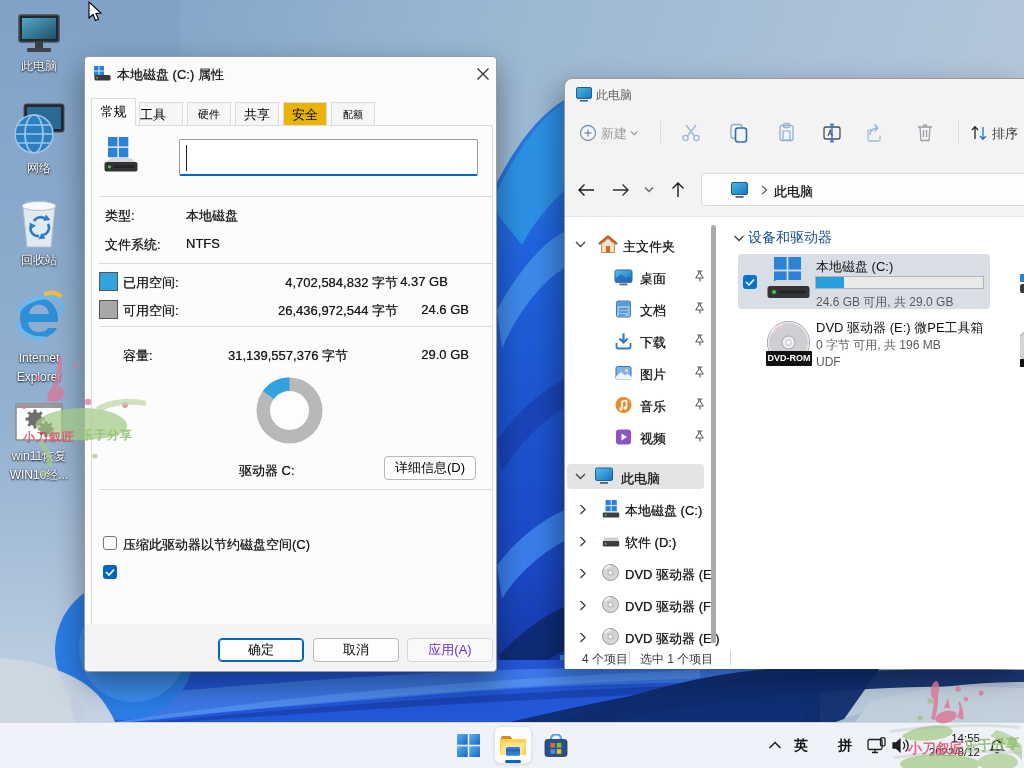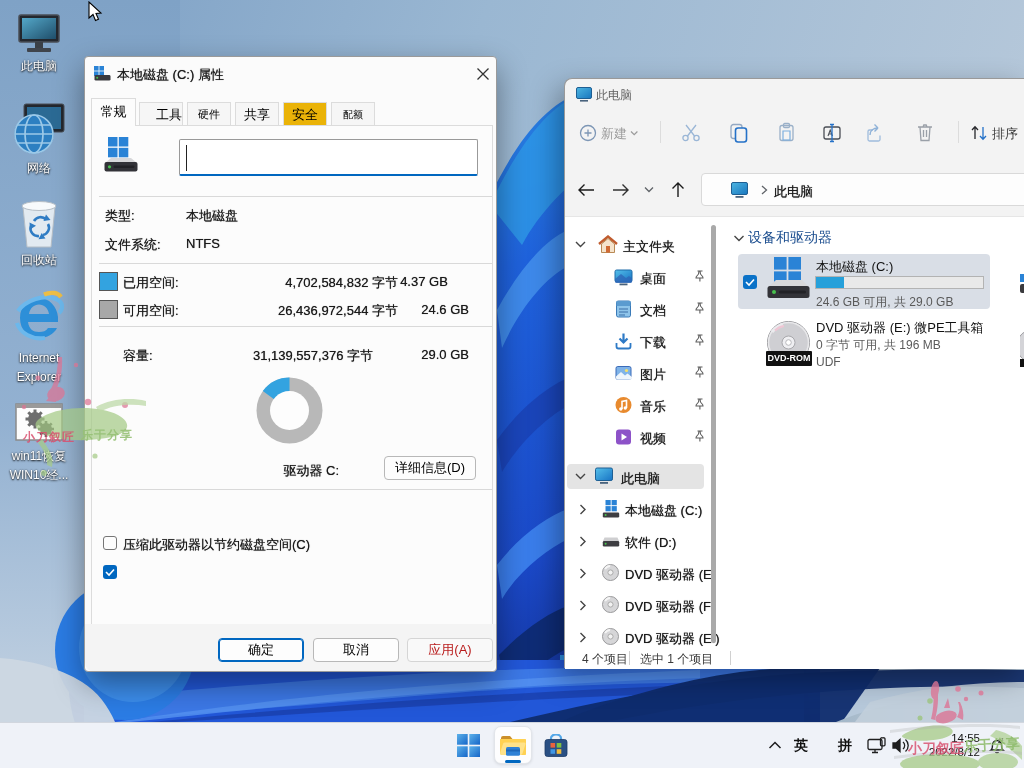--- a/index.html
+++ b/index.html
@@ -451,21 +451,21 @@
   <rect x="0.5" y="9" width="16" height="5.6" rx="1.4" fill="#3a3a3e"></rect>
   <circle cx="3.2" cy="11.8" r="1" fill="#49c24e"></circle>
  </svg>
  <div class="abs t13" style="left:32px;top:9px">本地磁盘 (C:) 属性</div>
  <svg class="abs" style="left:391px;top:10px" width="14" height="14" viewBox="0 0 14 14">
         <path d="M 1.5,1.5 L 12.5,12.5 M 12.5,1.5 L 1.5,12.5" stroke="#333" stroke-width="1.3"></path>
       </svg>
 
  <div class="abs" style="left:6px;top:68px;width:402px;height:500px;background:#fcfcfc;border:1px solid #dcdcdc"></div>
 
- <div class="abs" style="left:54px;top:45px;width:44px;height:24px;background:#f6f6f6;border:1px solid #dcdcdc;font-size:13px;text-align:right;line-height:23px">工具</div>
+ <div class="abs" style="left:54px;top:45px;width:44px;height:24px;background:#f6f6f6;border:1px solid #dcdcdc;font-size:13px;text-align:left;line-height:23px">工具</div>
  <div class="abs" style="left:102px;top:45px;width:44px;height:24px;background:#f6f6f6;border:1px solid #dcdcdc;font-size:11px;text-align:center;line-height:23px">硬件</div>
  <div class="abs" style="left:150px;top:45px;width:44px;height:24px;background:#f6f6f6;border:1px solid #dcdcdc;font-size:13px;text-align:center;line-height:23px">共享</div>
  <div class="abs" style="left:198px;top:45px;width:44px;height:24px;background:#eab308;border:1px solid #dcdcdc;font-size:13px;text-align:center;line-height:23px">安全</div>
  <div class="abs" style="left:246px;top:45px;width:44px;height:24px;background:#f6f6f6;border:1px solid #dcdcdc;font-size:10px;text-align:center;line-height:23px">配额</div>
  <div class="abs" style="left:6px;top:41px;width:45px;height:28px;background:#fcfcfc;border:1px solid #dcdcdc;border-bottom:none;font-size:13px;text-align:center;line-height:26px">常规</div>
 
  <svg class="abs" style="left:19px;top:80px" width="34" height="36" viewBox="0 0 34 36">
   <g fill="#2a83d6">
           <rect x="4" y="0" width="9.5" height="9.5"></rect>
           <rect x="14.8" y="0" width="9.5" height="9.5"></rect>
@@ -489,43 +489,43 @@
  <div class="abs" style="left:14px;top:215px;width:19px;height:19px;background:#33a3e0;border:1px solid #555"></div>
  <div class="abs t13" style="left:38px;top:217px">已用空间:</div>
  <div class="abs t13" style="left:143px;top:217px;width:170px;text-align:right">4,702,584,832 字节</div>
  <div class="abs t13" style="left:294px;top:217px;width:90px;text-align:center">4.37 GB</div>
  <div class="abs" style="left:14px;top:243px;width:19px;height:19px;background:#a8a8a8;border:1px solid #555"></div>
  <div class="abs t13" style="left:38px;top:245px">可用空间:</div>
  <div class="abs t13" style="left:143px;top:245px;width:170px;text-align:right">26,436,972,544 字节</div>
  <div class="abs t13" style="left:294px;top:245px;width:90px;text-align:right">24.6 GB</div>
  <div class="sep" style="left:14px;top:269px;width:393px"></div>
  <div class="abs t13" style="left:38px;top:290px">容量:</div>
- <div class="abs t13" style="left:143px;top:290px;width:170px;text-align:center">31,139,557,376 字节</div>
+ <div class="abs t13" style="left:143px;top:290px;width:170px;text-align:left">31,139,557,376 字节</div>
  <div class="abs t13" style="left:294px;top:290px;width:90px;text-align:right">29.0 GB</div>
 
  <svg class="abs" style="left:171px;top:320px" width="67" height="67" viewBox="0 0 67 67">
   <circle cx="33.5" cy="33.5" r="33" fill="#b8b8b8"></circle>
   <path d="M 33.5,33.5 L 33.5,0.5 A 33,33 0 0 0 6.8,14.1 Z" fill="#33a3e0"></path>
   <circle cx="33.5" cy="33.5" r="19.5" fill="#fdfdfd"></circle>
  </svg>
- <div class="abs t13" style="left:154px;top:405px;width:100px;text-align:right">驱动器 C:</div>
+ <div class="abs t13" style="left:154px;top:405px;width:100px;text-align:left">驱动器 C:</div>
  <div class="abs" style="left:299px;top:399px;width:92px;height:24px;background:#fdfdfd;border:1px solid #b8b8b8;border-radius:4px;font-size:13px;text-align:center;line-height:22px">详细信息(D)</div>
  <div class="sep" style="left:14px;top:432px;width:393px"></div>
  <div class="abs" style="left:18px;top:479px;width:14px;height:14px;background:#fdfdfd;border:1px solid #767676;border-radius:3px"></div>
  <div class="abs t13" style="left:38px;top:479px">压缩此驱动器以节约磁盘空间(C)</div>
  <div class="abs" style="left:18px;top:508px;width:14px;height:14px;background:#0067c0;border-radius:3px">
   <svg width="14" height="14" viewBox="0 0 14 14">
           <path d="M 3,7 L 6,10 L 11,4.5" stroke="#fff" stroke-width="1.6" fill="none"></path>
         </svg>
  </div>
 
  <div class="abs" style="left:0;top:567px;width:411px;height:47px;background:#f4f4f4;border-radius:0 0 8px 8px"></div>
  <div class="abs" style="left:133px;top:581px;width:86px;height:24px;background:#fdfdfd;border:1px solid #0067c0;box-shadow:0 0 0 1px #0067c0 inset;border-radius:4px;font-size:13px;text-align:center;line-height:22px">确定</div>
  <div class="abs" style="left:228px;top:581px;width:86px;height:24px;background:#fdfdfd;border:1px solid #b8b8b8;border-radius:4px;font-size:13px;text-align:center;line-height:22px">取消</div>
- <div class="abs" style="left:322px;top:581px;width:86px;height:24px;background:#f9f9f9;border:1px solid #d5d5d5;border-radius:4px;font-size:13px;color:#b91c1c;text-align:center;line-height:22px">应用(A)</div>
+ <div class="abs" style="left:322px;top:581px;width:86px;height:24px;background:#f9f9f9;border:1px solid #d5d5d5;border-radius:4px;font-size:13px;color:#6d28d9;text-align:center;line-height:22px">应用(A)</div>
 </div>
 
 <div class="abs" id="taskbar" style="left:0;top:722px;width:1024px;height:46px;background:#eff2f8;border-top:1px solid rgba(120,130,145,.25)">
  <svg class="abs" style="left:457px;top:11px" width="23" height="23" viewBox="0 0 23 23">
   <defs>
           <linearGradient id="wlg" x1="0" y1="0" x2="1" y2="1">
             <stop offset="0" stop-color="#5db2ea"></stop>
             <stop offset="1" stop-color="#1565c8"></stop>
           </linearGradient>
         </defs>

